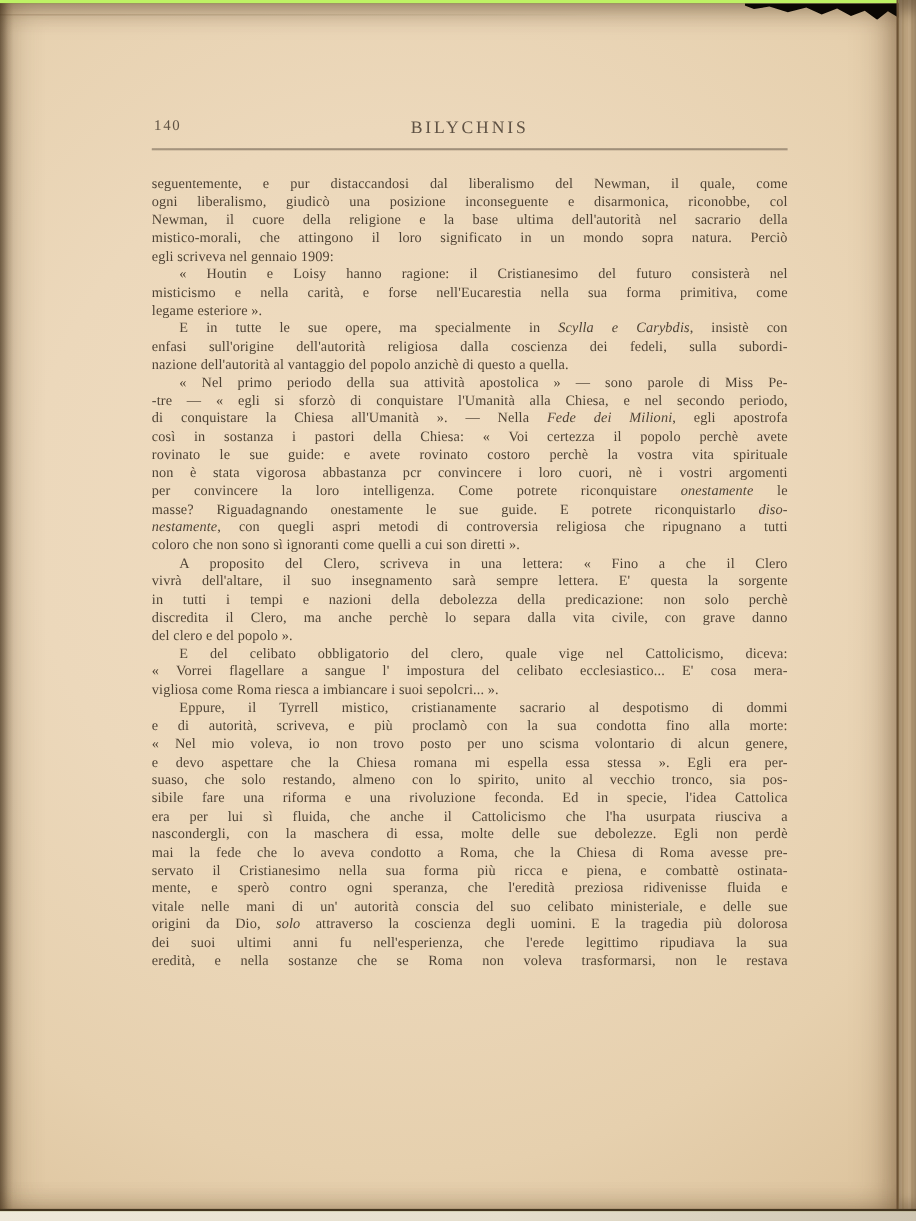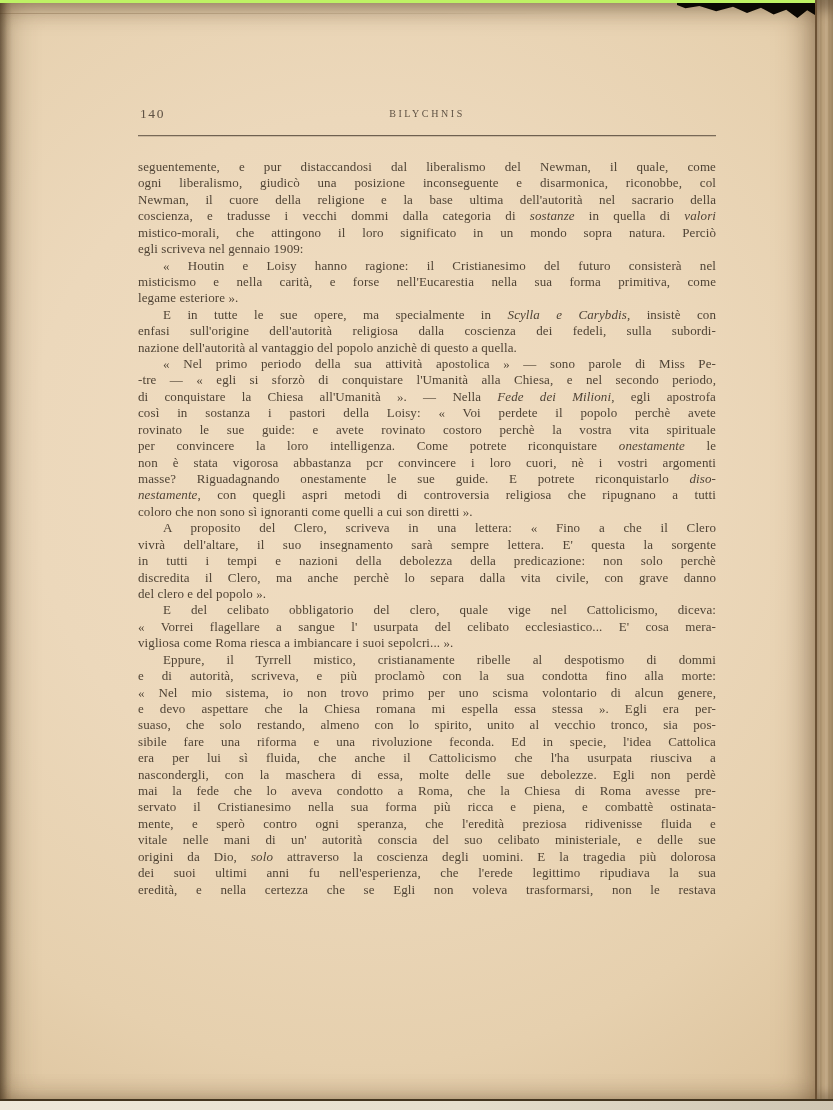--- a/index.html
+++ b/index.html
@@ -59,21 +59,21 @@
   }
   .header-row {
     position:relative; height:16px;
   }
   .page-number {
     position:absolute; left:2px; top:0;
     font-size:13.5px; letter-spacing:1.6px; color:#5f5244;
   }
   .journal-title {
     position:absolute; left:50%; transform:translateX(-50%); top:2px;
-    font-size:10px; letter-spacing:2.6px; color:#5f5244;
+    font-size:16px; letter-spacing:2.6px; color:#5f5244;
   }
   .rule {
     margin-top:13px; height:1px;
     background:linear-gradient(90deg,#7a6b59, #6e6050 15%, #6e6050 85%, #7a6b59);
     box-shadow:0 1px 0 rgba(110,96,80,.25);
   }
   .textblock {
     margin-top:23px;
     font-size:13px;
     line-height:16.42px;
@@ -99,61 +99,60 @@
     <div class="content">
       <div class="header-row">
         <span class="page-number">140</span>
         <span class="journal-title">BILYCHNIS</span>
       </div>
       <div class="rule"></div>
       <div class="textblock" id="textblock">
           <div class="line"><span>seguentemente, e pur distaccandosi dal liberalismo del Newman, il quale, come</span></div>
           <div class="line"><span>ogni liberalismo, giudicò una posizione inconseguente e disarmonica, riconobbe, col</span></div>
           <div class="line"><span>Newman, il cuore della religione e la base ultima dell'autorità nel sacrario della</span></div>
-          <div class="line"><span>coscienza, e tradusse i vecchi dommi dalla categoria di </span><span class="it">sostanze</span><span> in quella di </span><span class="it">valori</span></div>
           <div class="line"><span>mistico-morali, che attingono il loro significato in un mondo sopra natura. Perciò</span></div>
           <div class="line last"><span>egli scriveva nel gennaio 1909:</span></div>
           <div class="line indent"><span>« Houtin e Loisy hanno ragione: il Cristianesimo del futuro consisterà nel</span></div>
           <div class="line"><span>misticismo e nella carità, e forse nell'Eucarestia nella sua forma primitiva, come</span></div>
           <div class="line last"><span>legame esteriore ».</span></div>
           <div class="line indent"><span>E in tutte le sue opere, ma specialmente in </span><span class="it">Scylla e Carybdis</span><span>, insistè con</span></div>
           <div class="line"><span>enfasi sull'origine dell'autorità religiosa dalla coscienza dei fedeli, sulla subordi-</span></div>
           <div class="line last"><span>nazione dell'autorità al vantaggio del popolo anzichè di questo a quella.</span></div>
           <div class="line indent"><span>« Nel primo periodo della sua attività apostolica » — sono parole di Miss Pe-</span></div>
           <div class="line"><span>-tre — « egli si sforzò di conquistare l'Umanità alla Chiesa, e nel secondo periodo,</span></div>
           <div class="line"><span>di conquistare la Chiesa all'Umanità ». — Nella </span><span class="it">Fede dei Milioni</span><span>, egli apostrofa</span></div>
-          <div class="line"><span>così in sostanza i pastori della Loisy: « Voi perdete il popolo perchè avete</span></div>
+          <div class="line"><span>così in sostanza i pastori della Chiesa: « Voi certezza il popolo perchè avete</span></div>
           <div class="line"><span>rovinato le sue guide: e avete rovinato costoro perchè la vostra vita spirituale</span></div>
+          <div class="line"><span>non è stata vigorosa abbastanza pcr convincere i loro cuori, nè i vostri argomenti</span></div>
           <div class="line"><span>per convincere la loro intelligenza. Come potrete riconquistare </span><span class="it">onestamente</span><span> le</span></div>
-          <div class="line"><span>non è stata vigorosa abbastanza pcr convincere i loro cuori, nè i vostri argomenti</span></div>
           <div class="line"><span>masse? Riguadagnando onestamente le sue guide. E potrete riconquistarlo </span><span class="it">diso-</span></div>
           <div class="line"><span class="it">nestamente</span><span>, con quegli aspri metodi di controversia religiosa che ripugnano a tutti</span></div>
           <div class="line last"><span>coloro che non sono sì ignoranti come quelli a cui son diretti ».</span></div>
           <div class="line indent"><span>A proposito del Clero, scriveva in una lettera: « Fino a che il Clero</span></div>
           <div class="line"><span>vivrà dell'altare, il suo insegnamento sarà sempre lettera. E' questa la sorgente</span></div>
           <div class="line"><span>in tutti i tempi e nazioni della debolezza della predicazione: non solo perchè</span></div>
           <div class="line"><span>discredita il Clero, ma anche perchè lo separa dalla vita civile, con grave danno</span></div>
           <div class="line last"><span>del clero e del popolo ».</span></div>
           <div class="line indent"><span>E del celibato obbligatorio del clero, quale vige nel Cattolicismo, diceva:</span></div>
-          <div class="line"><span>« Vorrei flagellare a sangue l' usurpata del celibato ecclesiastico... E' cosa mera-</span></div>
+          <div class="line"><span>« Vorrei flagellare a sangue l' impostura del celibato ecclesiastico... E' cosa mera-</span></div>
           <div class="line last"><span>vigliosa come Roma riesca a imbiancare i suoi sepolcri... ».</span></div>
-          <div class="line indent"><span>Eppure, il Tyrrell mistico, cristianamente ribelle al despotismo di dommi</span></div>
+          <div class="line indent"><span>Eppure, il Tyrrell mistico, cristianamente sacrario al despotismo di dommi</span></div>
           <div class="line"><span>e di autorità, scriveva, e più proclamò con la sua condotta fino alla morte:</span></div>
-          <div class="line"><span>« Nel mio sistema, io non trovo primo per uno scisma volontario di alcun genere,</span></div>
+          <div class="line"><span>« Nel mio voleva, io non trovo posto per uno scisma volontario di alcun genere,</span></div>
           <div class="line"><span>e devo aspettare che la Chiesa romana mi espella essa stessa ». Egli era per-</span></div>
           <div class="line"><span>suaso, che solo restando, almeno con lo spirito, unito al vecchio tronco, sia pos-</span></div>
           <div class="line"><span>sibile fare una riforma e una rivoluzione feconda. Ed in specie, l'idea Cattolica</span></div>
           <div class="line"><span>era per lui sì fluida, che anche il Cattolicismo che l'ha usurpata riusciva a</span></div>
           <div class="line"><span>nascondergli, con la maschera di essa, molte delle sue debolezze. Egli non perdè</span></div>
           <div class="line"><span>mai la fede che lo aveva condotto a Roma, che la Chiesa di Roma avesse pre-</span></div>
           <div class="line"><span>servato il Cristianesimo nella sua forma più ricca e piena, e combattè ostinata-</span></div>
           <div class="line"><span>mente, e sperò contro ogni speranza, che l'eredità preziosa ridivenisse fluida e</span></div>
           <div class="line"><span>vitale nelle mani di un' autorità conscia del suo celibato ministeriale, e delle sue</span></div>
           <div class="line"><span>origini da Dio, </span><span class="it">solo</span><span> attraverso la coscienza degli uomini. E la tragedia più dolorosa</span></div>
           <div class="line"><span>dei suoi ultimi anni fu nell'esperienza, che l'erede legittimo ripudiava la sua</span></div>
-          <div class="line"><span>eredità, e nella certezza che se Egli non voleva trasformarsi, non le restava</span></div>
+          <div class="line"><span>eredità, e nella sostanze che se Roma non voleva trasformarsi, non le restava</span></div>
         </div>
     </div>
     <div class="tear"></div>
   </div>
   <div class="fore-edge"></div>
   <div class="bottom-strip"></div>
 </div>
 
 </body></html>

